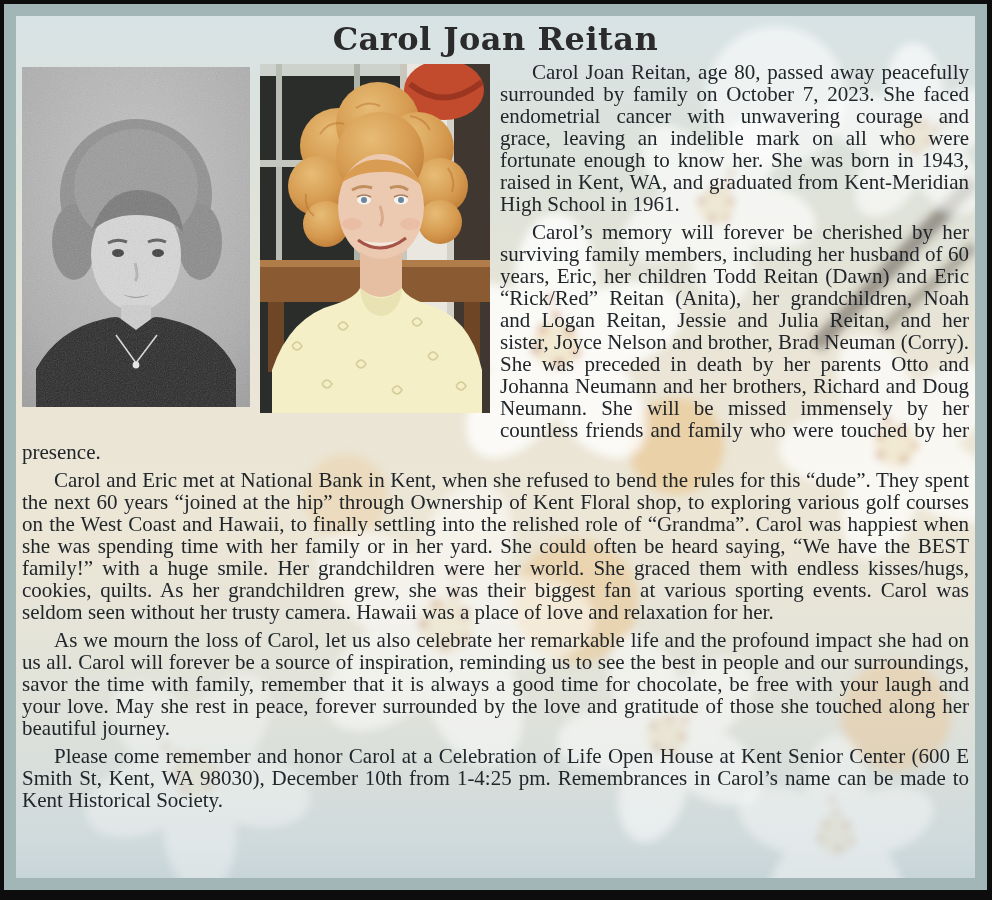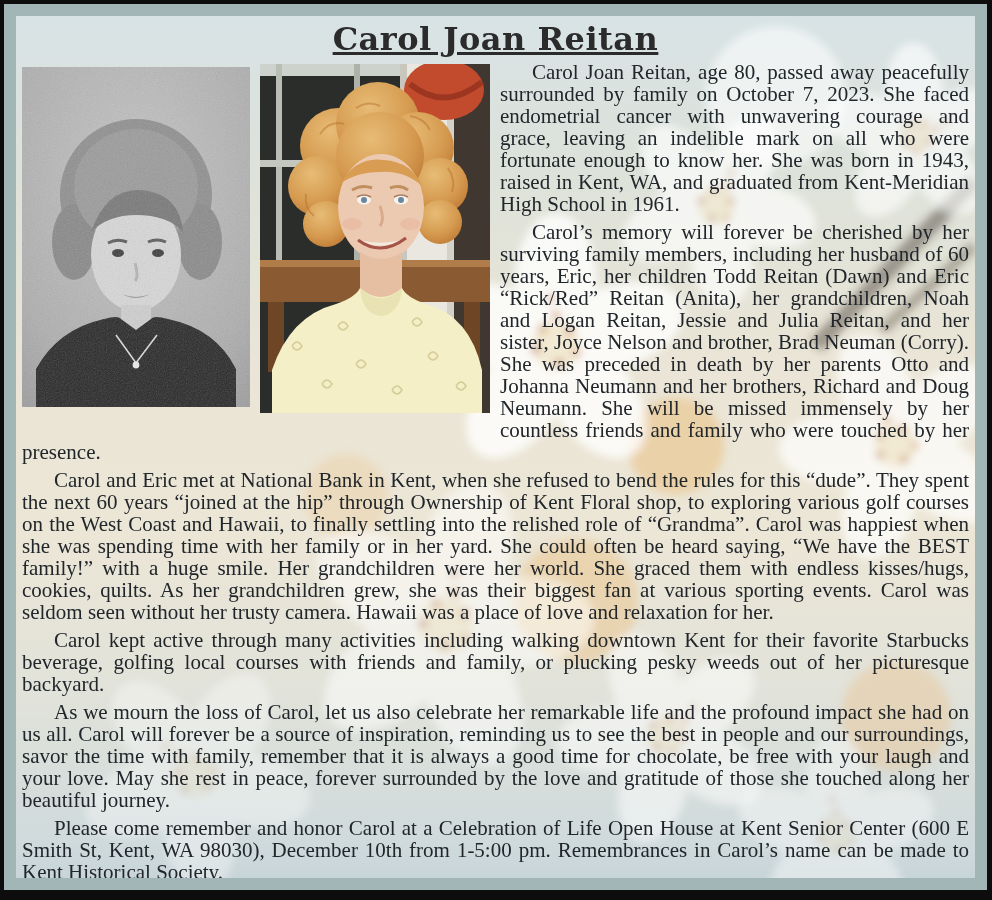--- a/index.html
+++ b/index.html
@@ -20,21 +20,21 @@
     background:linear-gradient(180deg,
       #d8e3e5 0%, #dde2da 18%, #eae5d6 40%, #ece6d6 60%,
       #e0e2da 80%, #cfdadc 96%, #c8d5d8 100%);
   }
   .bg-art{position:absolute;inset:0;width:100%;height:100%;z-index:0;}
   .inner{position:relative;z-index:1;padding:0 6px;}
   h1.title{
     margin:6px 0 4px;text-align:center;
     font-family:"DejaVu Serif","Liberation Serif",serif;
     font-weight:bold;font-size:32px;line-height:1.1;
-    color:#2b2b2b;letter-spacing:0.5px;text-decoration:underline;
+    color:#2b2b2b;letter-spacing:0.5px;
   }
   .photos{
     float:left;display:flex;gap:10px;align-items:flex-start;
     margin:3px 10px 8px 0;
   }
   .photo{display:block;flex:0 0 auto;}
   .photo.young{margin-top:3px;}
   p.obit{
     margin:0 0 6px;text-align:justify;text-indent:32px;
     font-size:21px;line-height:22px;color:#21262b;
@@ -201,20 +201,19 @@
               <path d="M 196,322 q 5,-8 10,0 q -5,8 -10,0"></path>
               <path d="M 78,262 q 5,-8 10,0 q -5,8 -10,0"></path>
               <path d="M 152,258 q 5,-8 10,0 q -5,8 -10,0"></path>
             </g>
           </svg>
         </div>
 
         <p class="obit">Carol Joan Reitan, age 80, passed away peacefully surrounded by family on October 7, 2023. She faced endometrial cancer with unwavering courage and grace, leaving an indelible mark on all who were fortunate enough to know her. She was born in 1943, raised in Kent, WA, and graduated from Kent-Meridian High School in 1961.</p>
         <p class="obit">Carol’s memory will forever be cherished by her surviving family members, including her husband of 60 years, Eric, her children Todd Reitan (Dawn) and Eric “Rick/Red” Reitan (Anita), her grandchildren, Noah and Logan Reitan, Jessie and Julia Reitan, and her sister, Joyce Nelson and brother, Brad Neuman (Corry). She was preceded in death by her parents Otto and Johanna Neumann and her brothers, Richard and Doug Neumann. She will be missed immensely by her countless friends and family who were touched by her presence.</p>
         <p class="obit">Carol and Eric met at National Bank in Kent, when she refused to bend the rules for this “dude”. They spent the next 60 years “joined at the hip” through Ownership of Kent Floral shop, to exploring various golf courses on the West Coast and Hawaii, to finally settling into the relished role of “Grandma”. Carol was happiest when she was spending time with her family or in her yard. She could often be heard saying, “We have the BEST family!” with a huge smile. Her grandchildren were her world. She graced them with endless kisses/hugs, cookies, quilts. As her grandchildren grew, she was their biggest fan at various sporting events. Carol was seldom seen without her trusty camera. Hawaii was a place of love and relaxation for her.</p>
-        <p class="obit">Carol kept active through many activities including walking downtown Kent for their favorite Starbucks beverage, golfing local courses with friends and family, or plucking pesky weeds out of her picturesque backyard.</p>
         <p class="obit">As we mourn the loss of Carol, let us also celebrate her remarkable life and the profound impact she had on us all. Carol will forever be a source of inspiration, reminding us to see the best in people and our surroundings, savor the time with family, remember that it is always a good time for chocolate, be free with your laugh and your love. May she rest in peace, forever surrounded by the love and gratitude of those she touched along her beautiful journey.</p>
-        <p class="obit">Please come remember and honor Carol at a Celebration of Life Open House at Kent Senior Center (600 E Smith St, Kent, WA 98030), December 10th from 1-5:00 pm. Remembrances in Carol’s name can be made to Kent Historical Society.</p>
+        <p class="obit">Please come remember and honor Carol at a Celebration of Life Open House at Kent Senior Center (600 E Smith St, Kent, WA 98030), December 10th from 1-4:25 pm. Remembrances in Carol’s name can be made to Kent Historical Society.</p>
       </div>
 
     </div>
   </div>
 </div>
 
 </body></html>

